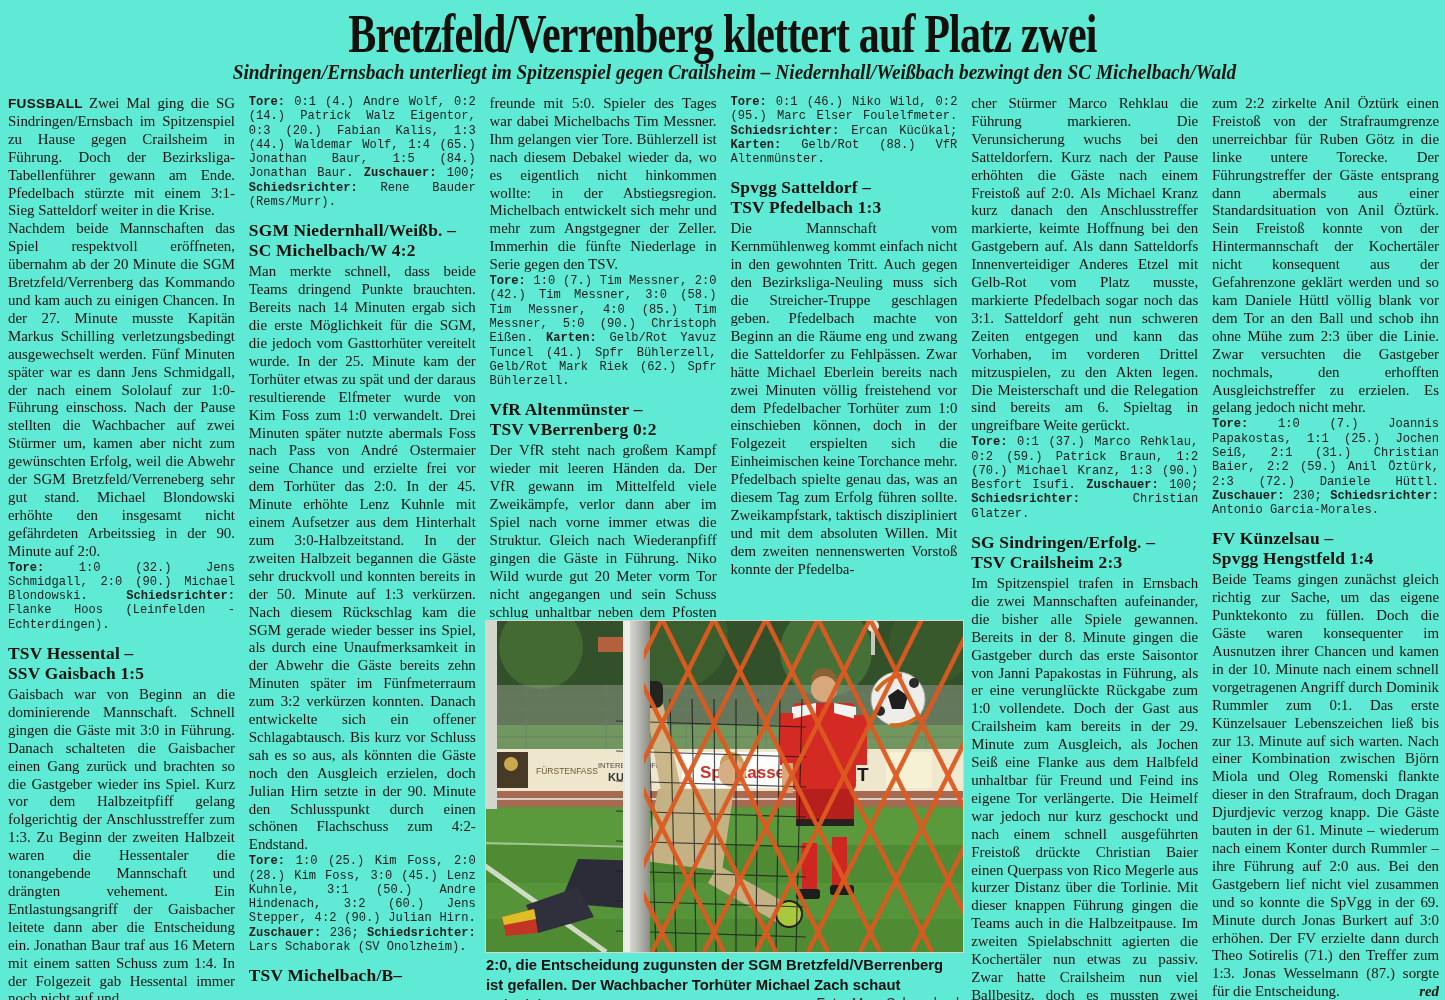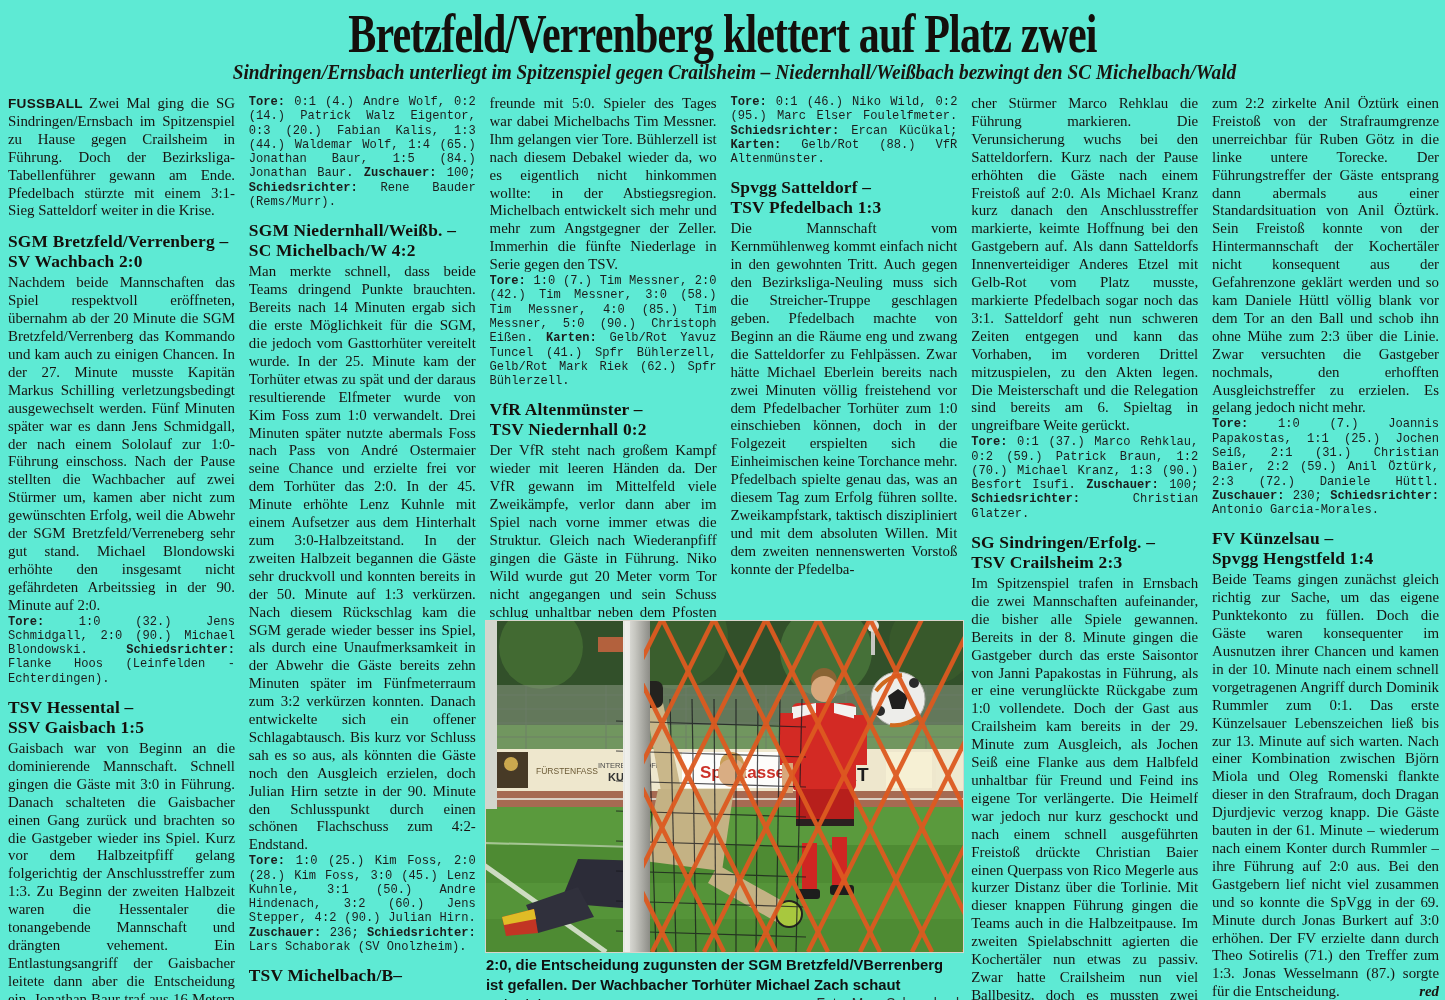--- a/index.html
+++ b/index.html
@@ -39,24 +39,20 @@
   <div class="headline">
     <span class="hl">Bretzfeld/Verrenberg klettert auf Platz zwei</span>
   </div>
   <div class="subheadline">
     <span class="shl">Sindringen/Ernsbach unterliegt im Spitzenspiel gegen Crailsheim – Niedernhall/Weißbach bezwingt den SC Michelbach/Wald</span>
   </div>
 
   <div id="columns">
       <div class="col" style="left: 8px;">
         <p class="lead"><b class="kicker">FUSSBALL</b><span>Zwei Mal ging die SG Sindringen/Ernsbach im Spitzenspiel zu Hause gegen Crailsheim in Führung. Doch der Bezirksliga-Tabellenführer gewann am Ende. Pfedelbach stürzte mit einem 3:1-Sieg Satteldorf weiter in die Krise.</span></p>
-        <h3>
-          <span>SGM Bretzfeld/Verrenberg –</span>
-          <span>SV Wachbach 2:0</span>
-        </h3>
         <p class="body"><span>Nachdem beide Mannschaften das Spiel respektvoll eröffneten, übernahm ab der 20 Minute die SGM Bretzfeld/Verrenberg das Kommando und kam auch zu einigen Chancen. In der 27. Minute musste Kapitän Markus Schilling verletzungsbedingt ausgewechselt werden. Fünf Minuten später war es dann Jens Schmidgall, der nach einem Sololauf zur 1:0-Führung einschoss. Nach der Pause stellten die Wachbacher auf zwei Stürmer um, kamen aber nicht zum gewünschten Erfolg, weil die Abwehr der SGM Bretzfeld/Verreneberg sehr gut stand. Michael Blondowski erhöhte den insgesamt nicht gefährdeten Arbeitssieg in der 90. Minute auf 2:0.</span></p>
         <p class="stats"><b>Tore:</b><span> 1:0 (32.) Jens Schmidgall, 2:0 (90.) Michael Blondowski. </span><b>Schiedsrichter:</b><span> Flanke Hoos (Leinfelden - Echterdingen).</span></p>
         <h3>
           <span>TSV Hessental –</span>
           <span>SSV Gaisbach 1:5</span>
         </h3>
         <p class="body"><span>Gaisbach war von Beginn an die dominierende Mannschaft. Schnell gingen die Gäste mit 3:0 in Führung. Danach schalteten die Gaisbacher einen Gang zurück und brachten so die Gastgeber wieder ins Spiel. Kurz vor dem Halbzeitpfiff gelang folgerichtig der Anschlusstreffer zum 1:3. Zu Beginn der zweiten Halbzeit waren die Hessentaler die tonangebende Mannschaft und drängten vehement. Ein Entlastungsangriff der Gaisbacher leitete dann aber die Entscheidung ein. Jonathan Baur traf aus 16 Metern mit einem satten Schuss zum 1:4. In der Folgezeit gab Hessental immer noch nicht auf und</span></p>
       </div>
       <div class="col" style="left: 248.8px;">
         <p class="stats"><b>Tore:</b><span> 0:1 (4.) Andre Wolf, 0:2 (14.) Patrick Walz Eigentor, 0:3 (20.) Fabian Kalis, 1:3 (44.) Waldemar Wolf, 1:4 (65.) Jonathan Baur, 1:5 (84.) Jonathan Baur. </span><b>Zuschauer:</b><span> 100; </span><b>Schiedsrichter:</b><span> Rene Bauder (Rems/Murr).</span></p>
@@ -68,21 +64,21 @@
         <p class="stats"><b>Tore:</b><span> 1:0 (25.) Kim Foss, 2:0 (28.) Kim Foss, 3:0 (45.) Lenz Kuhnle, 3:1 (50.) Andre Hindenach, 3:2 (60.) Jens Stepper, 4:2 (90.) Julian Hirn. </span><b>Zuschauer:</b><span> 236; </span><b>Schiedsrichter:</b><span> Lars Schaborak (SV Onolzheim).</span></p>
         <h3>
           <span>TSV Michelbach/B–</span>
         </h3>
       </div>
       <div class="col short" style="left: 489.6px;">
         <p class="body"><span>freunde mit 5:0. Spieler des Tages war dabei Michelbachs Tim Messner. Ihm gelangen vier Tore. Bühlerzell ist nach diesem Debakel wieder da, wo es eigentlich nicht hinkommen wollte: in der Abstiegsregion. Michelbach entwickelt sich mehr und mehr zum Angstgegner der Zeller. Immerhin die fünfte Niederlage in Serie gegen den TSV.</span></p>
         <p class="stats"><b>Tore:</b><span> 1:0 (7.) Tim Messner, 2:0 (42.) Tim Messner, 3:0 (58.) Tim Messner, 4:0 (85.) Tim Messner, 5:0 (90.) Christoph Eißen. </span><b>Karten:</b><span> Gelb/Rot Yavuz Tuncel (41.) Spfr Bühlerzell, Gelb/Rot Mark Riek (62.) Spfr Bühlerzell.</span></p>
         <h3>
           <span>VfR Altenmünster –</span>
-          <span>TSV Niedernhall 0:2</span>
+          <span>TSV VBerrenberg 0:2</span>
         </h3>
         <p class="body"><span>Der VfR steht nach großem Kampf wieder mit leeren Händen da. Der VfR gewann im Mittelfeld viele Zweikämpfe, verlor dann aber im Spiel nach vorne immer etwas die Struktur. Gleich nach Wiederanpfiff gingen die Gäste in Führung. Niko Wild wurde gut 20 Meter vorm Tor nicht angegangen und sein Schuss schlug unhaltbar neben dem Pfosten ein. Das Spiel hatte nun viel Unterhaltungswert mit brenzligen Si-</span></p>
       </div>
       <div class="col short" style="left: 730.4px;">
         <p class="stats"><b>Tore:</b><span> 0:1 (46.) Niko Wild, 0:2 (95.) Marc Elser Foulelfmeter. </span><b>Schiedsrichter:</b><span> Ercan Kücükal; </span><b>Karten:</b><span> Gelb/Rot (88.) VfR Altenmünster.</span></p>
         <h3>
           <span>Spvgg Satteldorf –</span>
           <span>TSV Pfedelbach 1:3</span>
         </h3>
         <p class="body"><span>Die Mannschaft vom Kernmühlenweg kommt einfach nicht in den gewohnten Tritt. Auch gegen den Bezirksliga-Neuling muss sich die Streicher-Truppe geschlagen geben. Pfedelbach machte von Beginn an die Räume eng und zwang die Satteldorfer zu Fehlpässen. Zwar hätte Michael Eberlein bereits nach zwei Minuten völlig freistehend vor dem Pfedelbacher Torhüter zum 1:0 einschieben können, doch in der Folgezeit erspielten sich die Einheimischen keine Torchance mehr. Pfedelbach spielte genau das, was an diesem Tag zum Erfolg führen sollte. Zweikampfstark, taktisch diszipliniert und mit dem absoluten Willen. Mit dem zweiten nennenswerten Vorstoß konnte der Pfedelba-</span></p>

